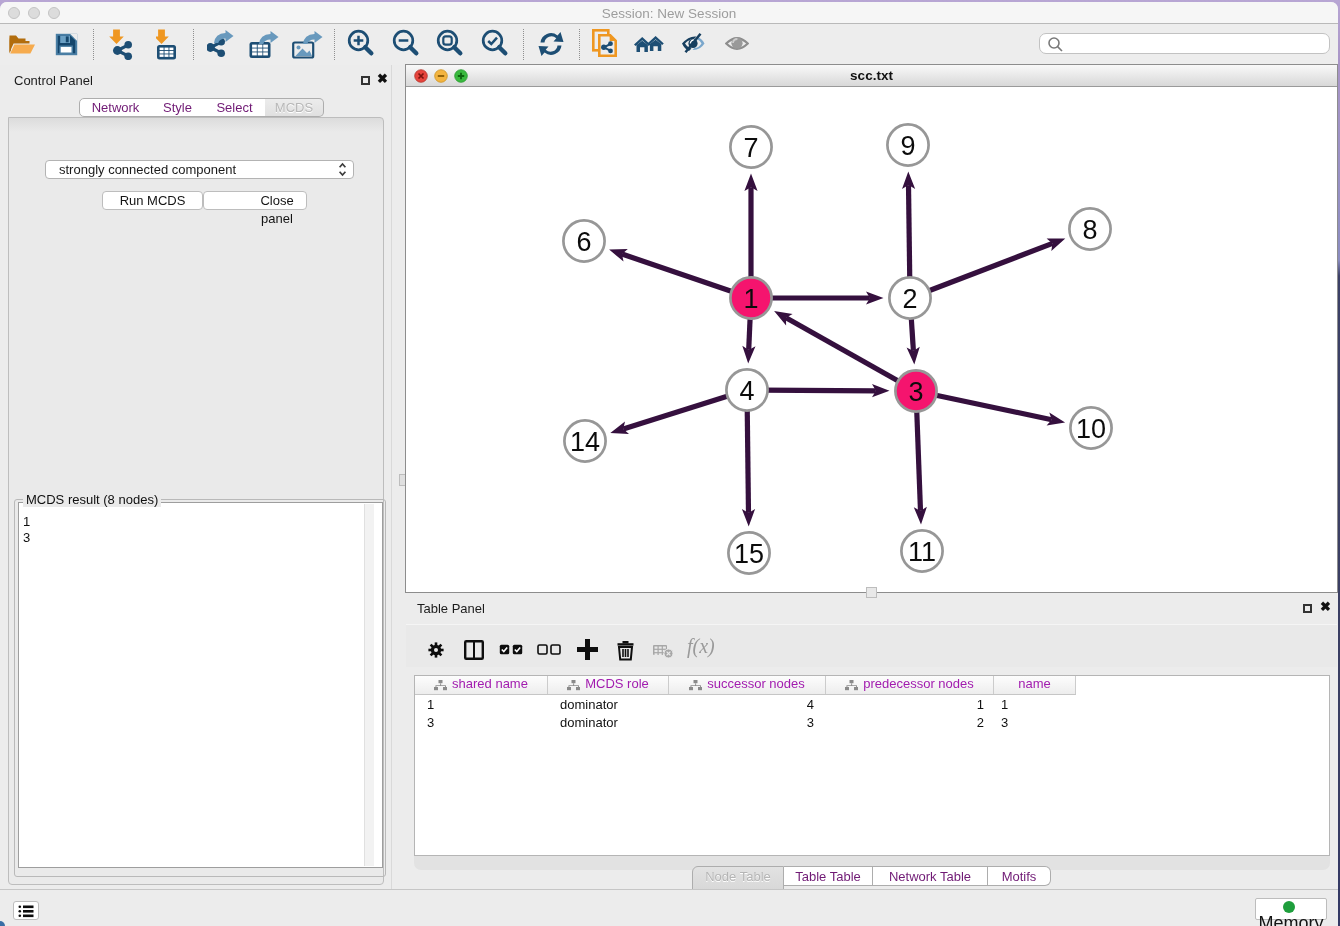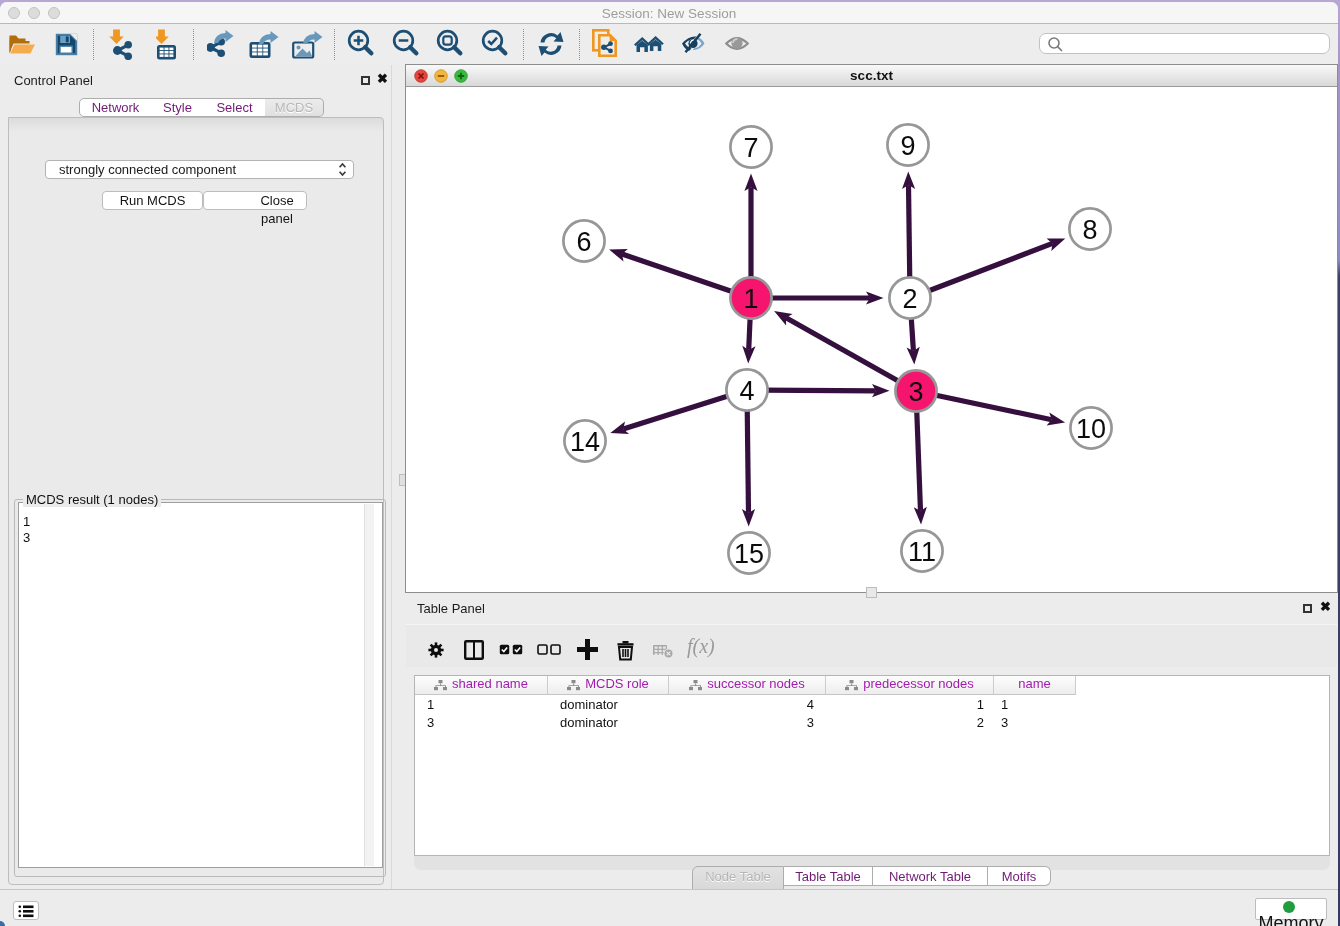--- a/index.html
+++ b/index.html
@@ -202,21 +202,21 @@
           </svg>
       </div>
       <div class="btn" style="left:85px;top:73px;width:101px;height:19px;line-height:18px;margin-left:8px;">Run MCDS</div>
       <div class="btn" style="left:194px;top:73px;width:104px;height:19px;line-height:18px;padding-left:44px;">Close panel</div>
 
 <div class="abs" style="left:5px;top:381px;width:370px;height:376px;border:1px solid #b9b9b9;border-radius:3px;"></div>
 <div class="abs" style="left:9px;top:384px;width:365px;height:366px;background:#fff;border:1px solid #9e9e9e;box-sizing:border-box;">
   <div class="abs" style="right:8px;top:1px;width:9px;height:362px;background:#f2f2f2;border-left:1px solid #e0e0e0;"></div>
   <div class="abs" style="left:4px;top:11px;font-size:13px;color:#101010;line-height:16px;">1<br>3</div>
 </div>
-<div class="abs" style="left:14px;top:374px;background:#eaeaea;padding:0 3px;font-size:13px;color:#101010;">MCDS result (1 nodes)</div>
+<div class="abs" style="left:14px;top:374px;background:#eaeaea;padding:0 3px;font-size:13px;color:#101010;">MCDS result (8 nodes)</div>
 
     </div>
   </div>
   <div id="divider">
       <div class="abs" style="left:7px;top:409px;width:6px;height:10px;background:#e0e0e0;border:1px solid #bdbdbd;"></div>
     </div>
   <div id="netwin">
     <div id="nettitle">
       <svg width="70" height="21" style="position:absolute;left:8px;top:0;">
         <circle cx="7" cy="11" r="6.3" fill="#e6443c" stroke="#b33a32" stroke-width="0.8"></circle>

